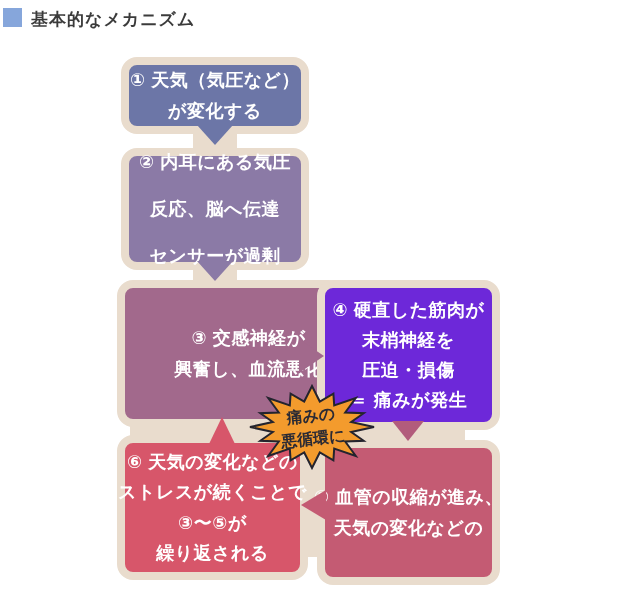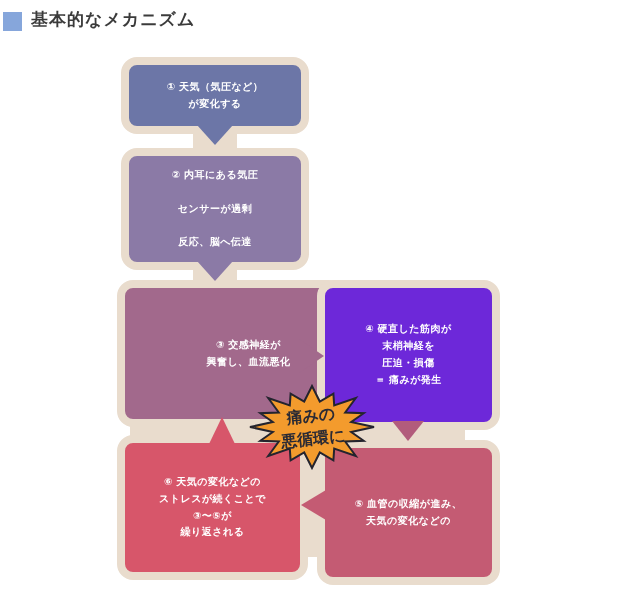--- a/index.html
+++ b/index.html
@@ -1,35 +1,35 @@
 <!DOCTYPE html>
 <html><head>
 <meta charset="utf-8">
 <style>
   html,body{margin:0;padding:0;background:#ffffff;}
   .canvas{
     position:relative;width:619px;height:595px;background:#ffffff;overflow:hidden;
     font-family:"Liberation Sans","DejaVu Sans",sans-serif;
   }
   
-  .title-row{position:absolute;left:3px;top:8px;display:flex;align-items:flex-end;gap:9px;}
+  .title-row{position:absolute;left:3px;top:8px;display:flex;align-items:flex-start;gap:9px;}
   .title-square{width:19px;height:19px;background:#86a6db;}
   .title-text{font-size:17px;font-weight:bold;color:#3b3b3b;letter-spacing:1px;}
   
   .patch{position:absolute;background:#e9dccd;z-index:1;}
   .p1{left:193px;top:120px;width:44px;height:38px;}
   .p2{left:193px;top:254px;width:44px;height:36px;}
   .p3{left:296px;top:333px;width:34px;height:224px;}
   .p4{left:130px;top:415px;width:165px;height:32px;border-radius:4px;}
   .p5{left:335px;top:422px;width:130px;height:26px;border-radius:4px;}
   
   .box{
     position:absolute;z-index:2;border:8px solid #e9dccd;border-radius:16px;
     display:flex;flex-direction:column;align-items:center;justify-content:center;
-    color:#ffffff;font-weight:bold;font-size:10px;line-height:1.68;text-align:center;
+    color:#ffffff;font-weight:bold;font-size:18px;line-height:1.68;text-align:center;
     letter-spacing:0.5px;
   }
   .box span{display:block;white-space:nowrap;}
   .box1{left:121px;top:57px;width:172px;height:61px;background:#6c76a7;}
   .box2{left:121px;top:148px;width:172px;height:106px;background:#8b7aa6;gap:17px;}
   .box3{left:117px;top:280px;width:175px;height:131px;background:#a2698c;padding-left:36px;}
   .box4{left:317px;top:280px;width:167px;height:134px;background:#6d28d9;}
   .box5{left:317px;top:440px;width:167px;height:129px;background:#c45b73;}
   .box6{left:117px;top:435px;width:175px;height:129px;background:#d7566a;text-align:right;}
   
@@ -67,22 +67,22 @@
   <div class="patch p4"></div>
   <div class="patch p5"></div>
 
   <div class="box box1">
     <span>① 天気（気圧など）</span>
     <span>が変化する</span>
   </div>
 
   <div class="box box2">
     <span>② 内耳にある気圧</span>
+    <span>反応、脳へ伝達</span>
     <span>センサーが過剰</span>
-    <span>反応、脳へ伝達</span>
   </div>
 
   <div class="box box3">
     <span>③ 交感神経が</span>
     <span>興奮し、血流悪化</span>
   </div>
 
   <div class="box box4">
     <span>④ 硬直した筋肉が</span>
     <span>末梢神経を</span>

